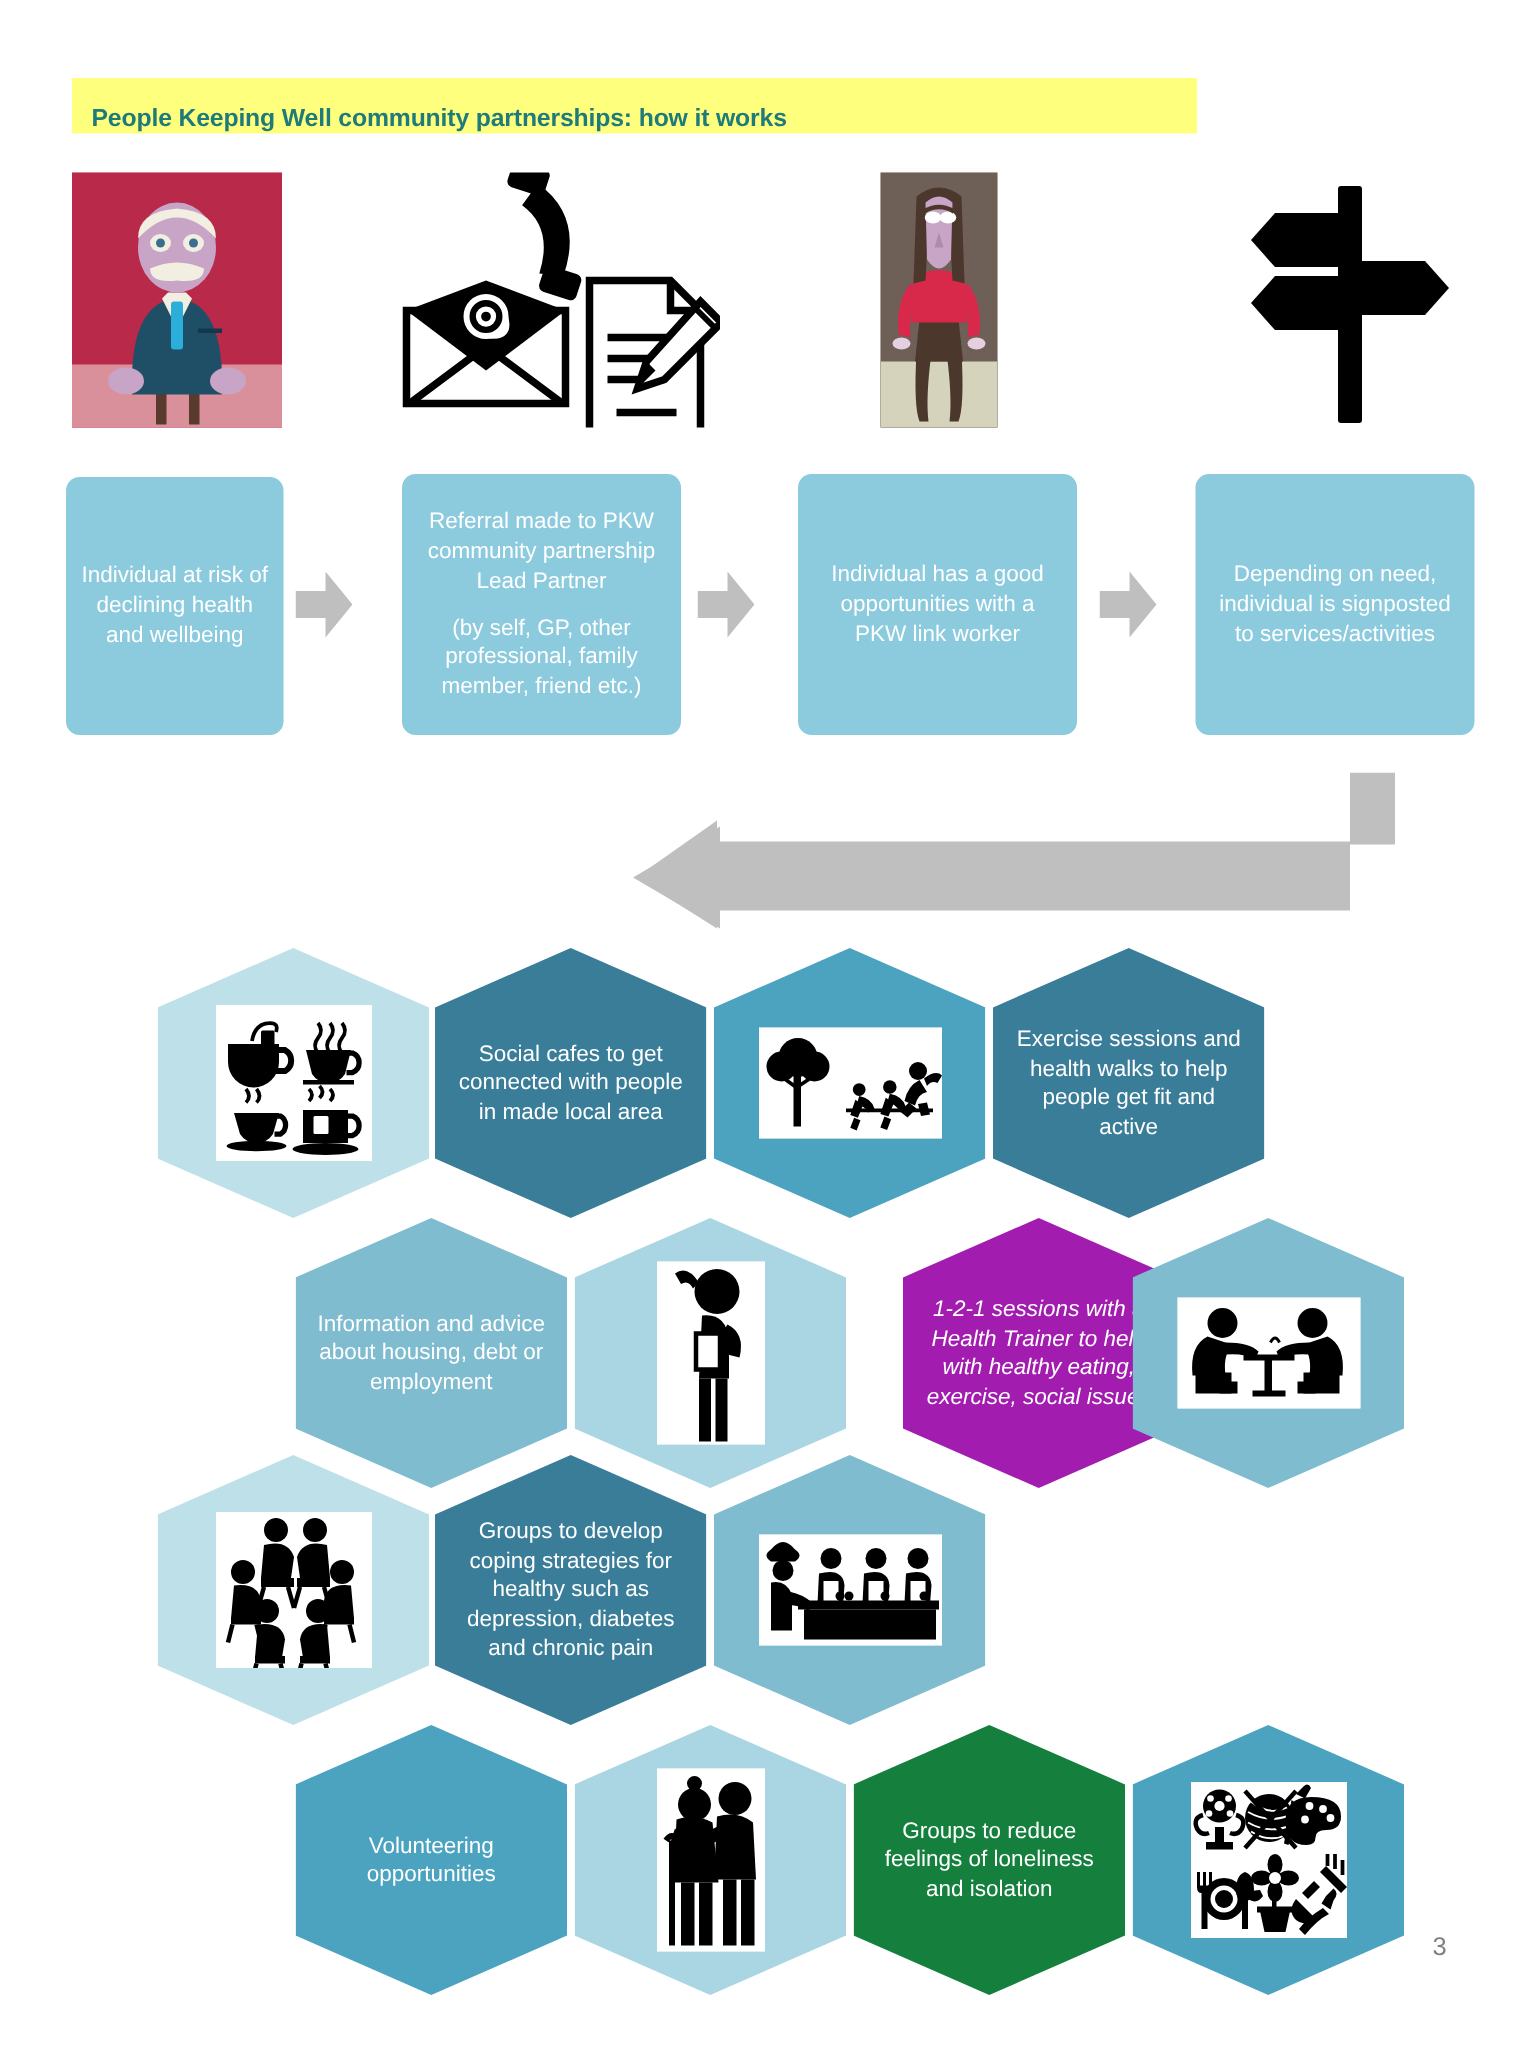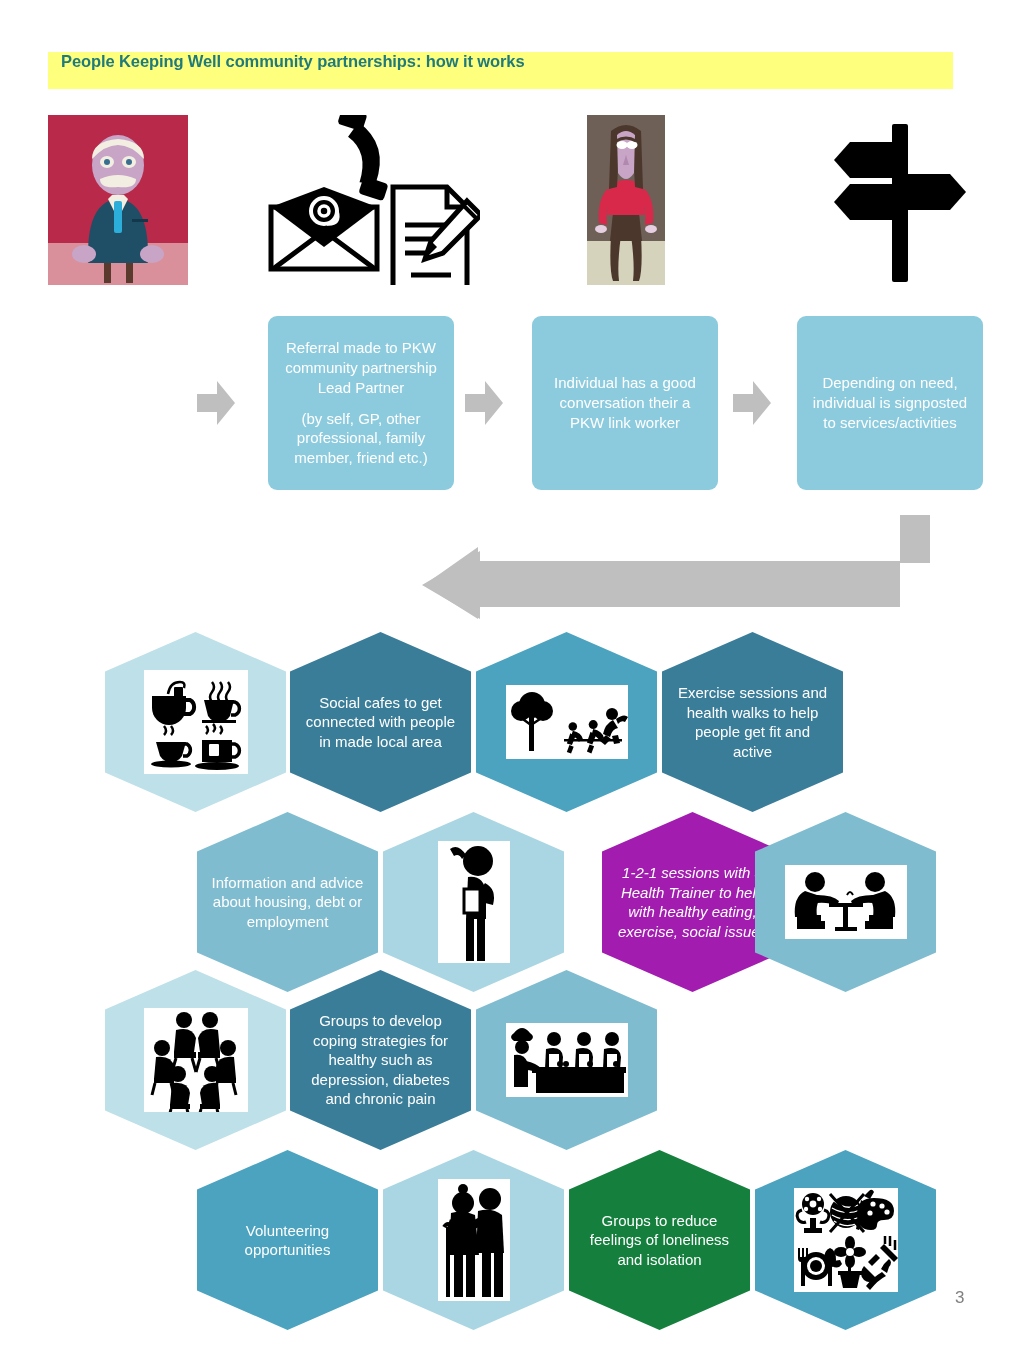--- a/index.html
+++ b/index.html
@@ -5,22 +5,22 @@
   html,body{margin:0;padding:0;}
   body{
     width:1024px;height:1365px;background:#ffffff;
     font-family:"Liberation Sans",sans-serif;
     position:relative;overflow:hidden;
   }
   .slide{position:absolute;inset:0;}
 
   
   #title-banner{
-    position:absolute;left:48px;top:52px;width:905px;height:37px;
-    background:#FFFF7E;display:flex;align-items:flex-start;
+    position:absolute;left:48px;top:52px;width:750px;height:37px;
+    background:#FFFF7E;display:flex;align-items:flex-end;
   }
   #title-text{
     font-size:16.5px;font-weight:bold;color:#1F7A7A;
     padding-left:13px;letter-spacing:-0.1px;white-space:nowrap;
   }
 
   
   .topimg{position:absolute;}
 
   #img-man{left:48px;top:115px;width:140px;height:170px;background:#B8294A;overflow:hidden;}
@@ -162,36 +162,39 @@
 
   <div class="topimg" id="icon-signpost">
     <svg class="flat-svg" viewBox="0 0 140 165">
       <rect x="62" y="6" width="16" height="158" rx="2" fill="#000"></rect>
       <path d="M62 24 H20 L4 42 L20 60 H62 Z" fill="#000"></path>
       <path d="M62 66 H20 L4 84 L20 102 H62 Z" fill="#000"></path>
       <path d="M78 56 H120 L136 74 L120 92 H78 Z" fill="#000"></path>
     </svg>
   </div>
 
+  <div class="pbox" id="pbox-1">
+    <p>Individual at risk of declining health and wellbeing</p>
+  </div>
 
   <svg class="parrow" style="left:197px" viewBox="0 0 38 44">
     <path d="M0 13 H20 V0 L38 22 L20 44 V31 H0 Z" fill="#BFBFBF"></path>
   </svg>
 
   <div class="pbox" id="pbox-2">
     <p>Referral made to PKW community partnership Lead Partner</p>
     <p>(by self, GP, other professional, family member, friend etc.)</p>
   </div>
 
   <svg class="parrow" style="left:465px" viewBox="0 0 38 44">
     <path d="M0 13 H20 V0 L38 22 L20 44 V31 H0 Z" fill="#BFBFBF"></path>
   </svg>
 
   <div class="pbox" id="pbox-3">
-    <p>Individual has a good conversation their a PKW link worker</p>
+    <p>Individual has a good opportunities with a PKW link worker</p>
   </div>
 
   <svg class="parrow" style="left:733px" viewBox="0 0 38 44">
     <path d="M0 13 H20 V0 L38 22 L20 44 V31 H0 Z" fill="#BFBFBF"></path>
   </svg>
 
   <div class="pbox" id="pbox-4">
     <p>Depending on need, individual is signposted to services/activities</p>
   </div>
 

